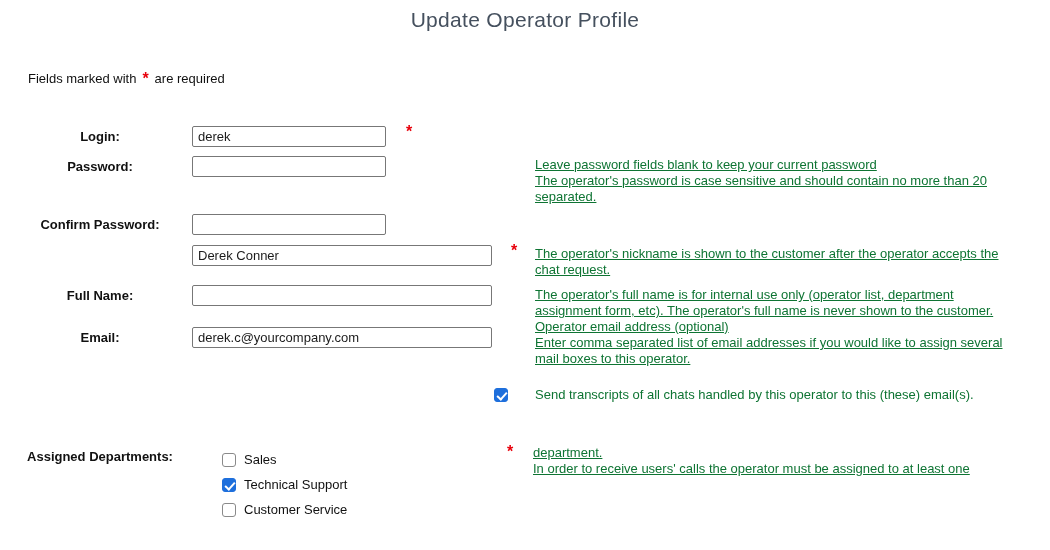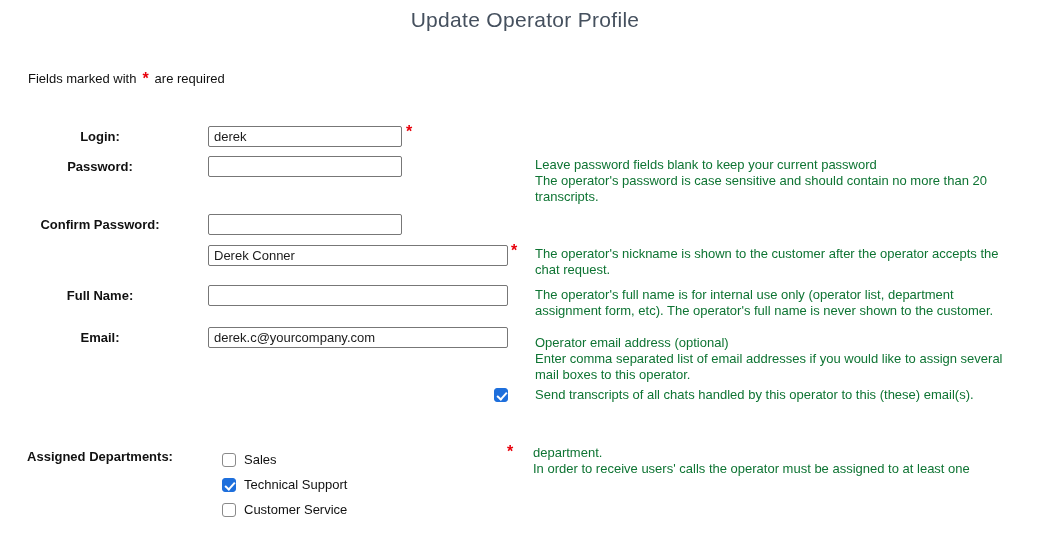--- a/index.html
+++ b/index.html
@@ -25,29 +25,29 @@
     position:absolute;color:var(--required-red);font-weight:bold;
     font-size:16px;line-height:16px;font-family:"Liberation Sans",sans-serif;
   }
   .req.inline{position:static;display:inline-block;margin:0 6px;vertical-align:-1px;}
 
   .lbl{
     position:absolute;left:0;width:200px;text-align:center;
     font-size:13px;font-weight:bold;line-height:16px;color:var(--text-color);
   }
   .inp{
-    position:absolute;left:208px;height:21px;border:1px solid var(--input-border);
+    position:absolute;left:192px;height:21px;border:1px solid var(--input-border);
     border-radius:2px;background:#fff;padding:0 5px;font-family:"Liberation Sans",sans-serif;
     font-size:13px;color:#1b1b1b;outline:none;
   }
   .inp.narrow{width:194px;}
   .inp.wide{width:300px;}
 
   .hint{position:absolute;left:535px;font-size:13px;line-height:16px;color:var(--hint-green);}
-  .hint div{white-space:nowrap;}
+  .hint div{white-space:nowrap;text-decoration:underline;}
 
   .checkbox{
     position:absolute;width:14px;height:14px;border:1px solid var(--checkbox-border);
     border-radius:3px;background:#fff;display:inline-block;cursor:pointer;
   }
   .checkbox.checked{background:var(--checkbox-blue);border-color:var(--checkbox-blue);}
   .checkbox.checked::after{
     content:"";position:absolute;left:4px;top:1px;width:4px;height:8px;
     border:solid #fff;border-width:0 2px 2px 0;transform:rotate(42deg);
   }
@@ -67,21 +67,21 @@
 
   <div class="lbl" style="top:129px">Login:</div>
   <input type="text" class="inp narrow" style="top: 126px;" value="derek">
   <span class="req" style="left:406px;top:124px">*</span>
 
   <div class="lbl" style="top:159px">Password:</div>
   <input type="password" class="inp narrow" style="top: 156px;" value="">
   <div class="hint" style="top:157px">
     <div>Leave password fields blank to keep your current password</div>
     <div>The operator's password is case sensitive and should contain no more than 20</div>
-    <div>transcripts.</div>
+    <div>separated.</div>
   </div>
 
   <div class="lbl" style="top:217px">Confirm Password:</div>
   <input type="password" class="inp narrow" style="top: 214px;" value="">
 
   <input type="text" class="inp wide" style="top: 245px;" value="Derek Conner">
   <span class="req" style="left:511px;top:243px">*</span>
   <div class="hint" style="top:246px">
     <div>The operator's nickname is shown to the customer after the operator accepts the</div>
     <div>chat request.</div>
@@ -89,21 +89,21 @@
 
   <div class="lbl" style="top:288px">Full Name:</div>
   <input type="text" class="inp wide" style="top: 285px;" value="">
   <div class="hint" style="top:287px">
     <div>The operator's full name is for internal use only (operator list, department</div>
     <div>assignment form, etc). The operator's full name is never shown to the customer.</div>
   </div>
 
   <div class="lbl" style="top:330px">Email:</div>
   <input type="text" class="inp wide" style="top: 327px;" value="derek.c@yourcompany.com">
-  <div class="hint" style="top:335px">
+  <div class="hint" style="top:319px">
     <div>Operator email address (optional)</div>
     <div>Enter comma separated list of email addresses if you would like to assign several</div>
     <div>mail boxes to this operator.</div>
   </div>
 
   <span class="checkbox checked" style="left:494px;top:388px"></span>
   <div class="hint" style="top:387px">Send transcripts of all chats handled by this operator to this (these) email(s).</div>
 
   <div class="lbl" style="top:449px">Assigned Departments:</div>
   <span class="req" style="left:507px;top:444px">*</span>

